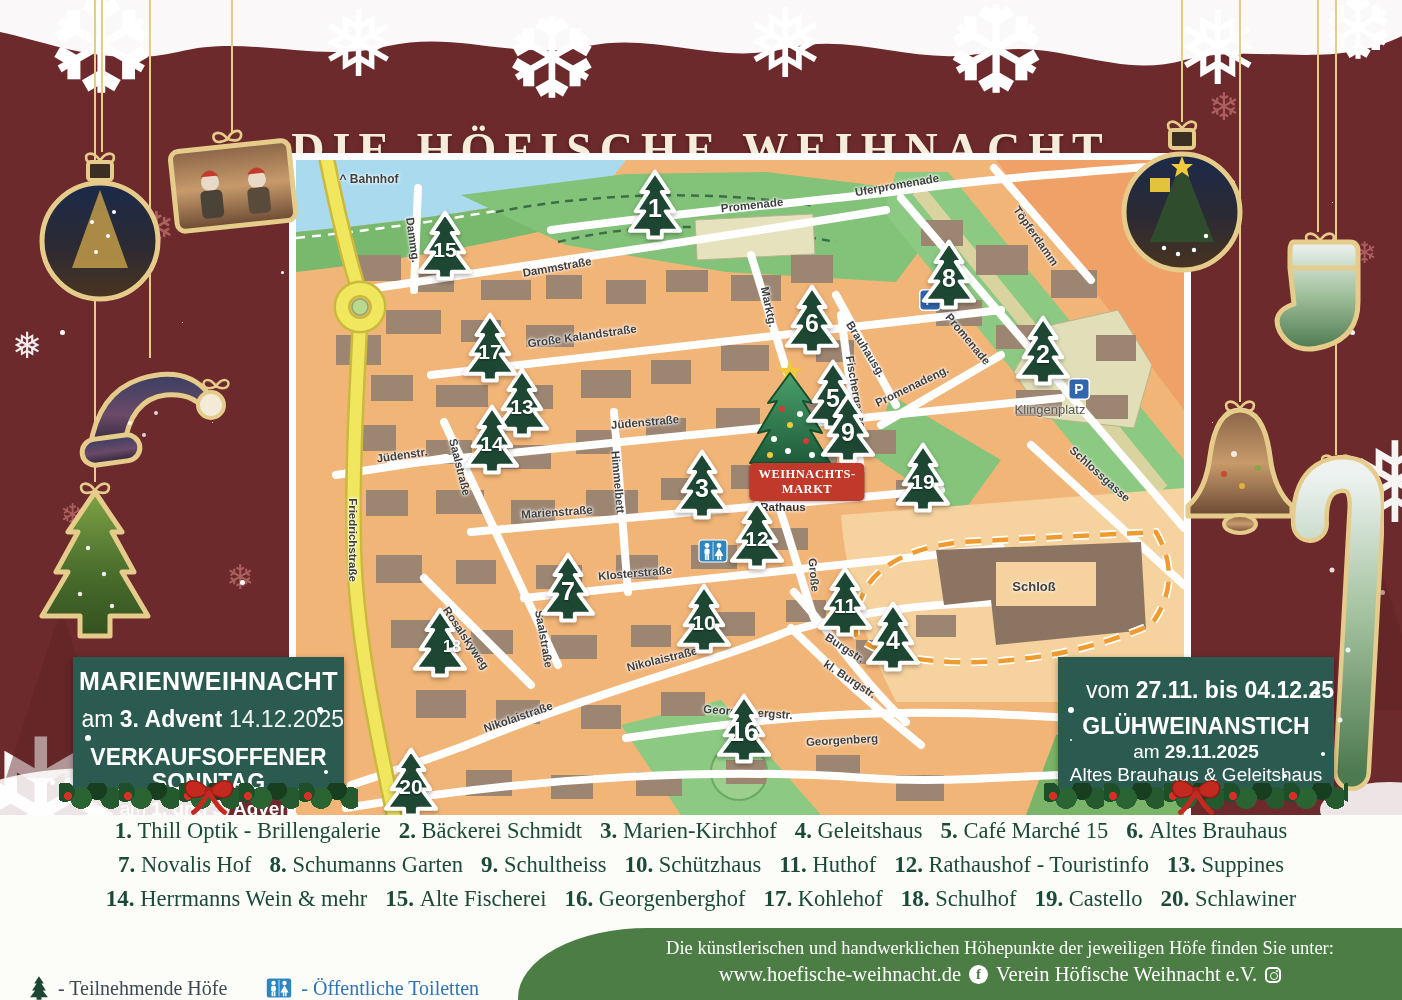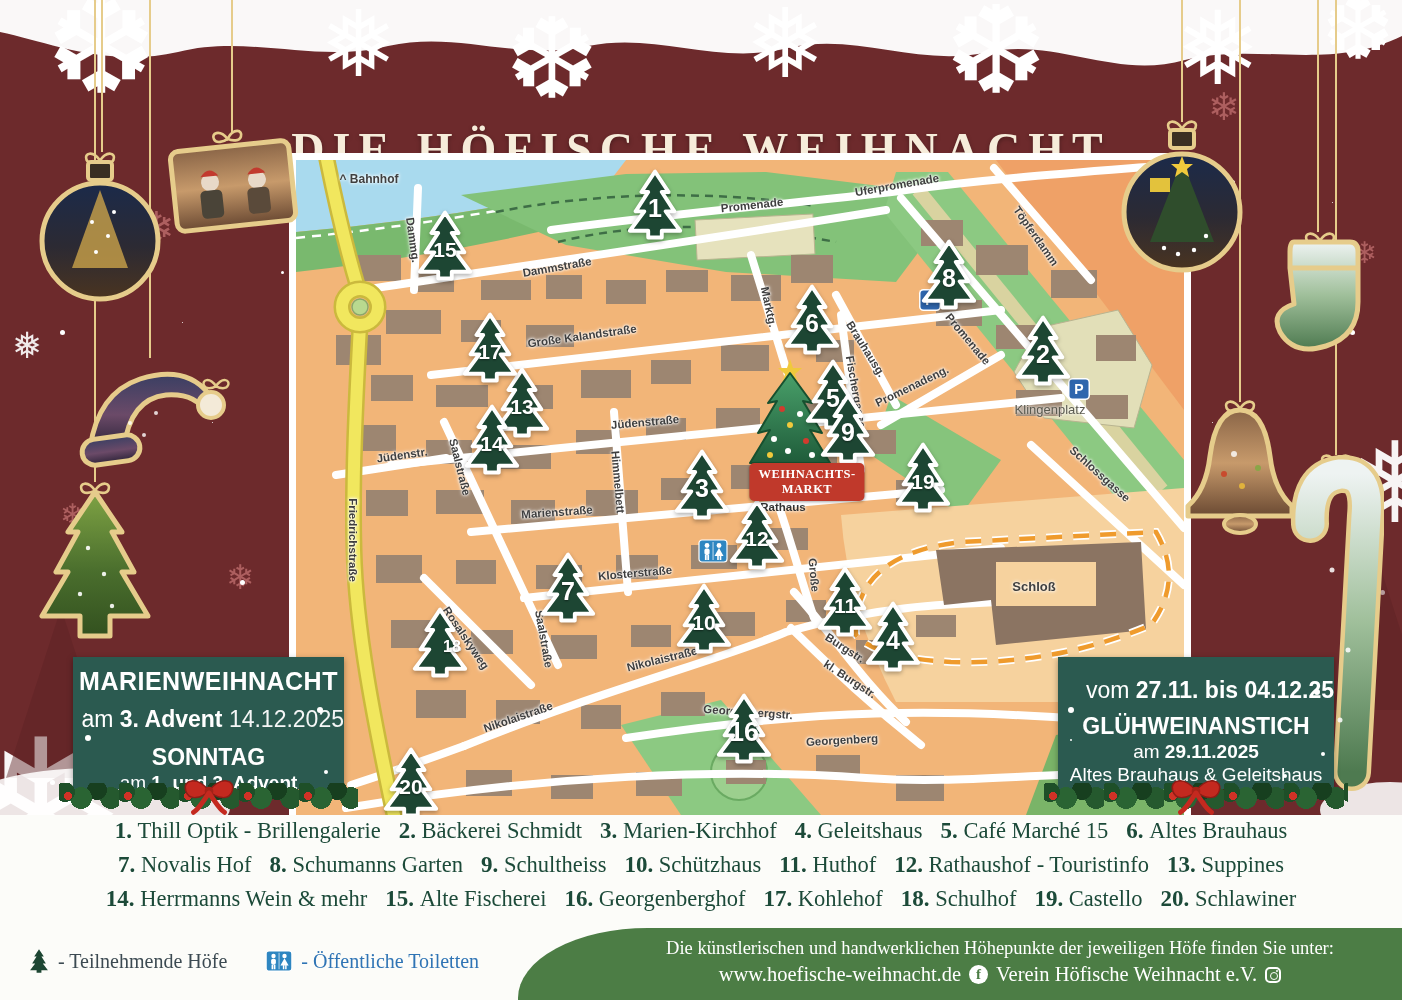--- a/index.html
+++ b/index.html
@@ -66,21 +66,21 @@
   .legend-strip{position:absolute;left:0;top:815px;width:1402px;height:185px;background:#fcfcf9;z-index:3;}
   #legend-rows{}
   .legend-row{text-align:center;line-height:32px;white-space:nowrap;}
   .legend-entry{font-family:"Liberation Serif",serif;font-size:22.5px;color:#1c4a39;margin:0 9px;}
   .legend-entry b{font-size:23px;}
 
   
   .footer-left{position:absolute;left:28px;top:948px;display:flex;align-items:center;gap:12px;z-index:5;}
   .footer-left .lbl{font-family:"Liberation Serif",serif;font-size:20px;color:#3c4a52;}
   .footer-left .lbl.blue{color:#2f74b5;}
-  .footer-left .grp{display:flex;align-items:center;gap:8px;margin-right:26px;}
+  .footer-left .grp{display:flex;align-items:center;gap:8px;margin-right:26px;margin-top:27px;}
   .footer-green{position:absolute;left:518px;top:928px;width:884px;height:72px;background:#4c7d45;z-index:4;
     border-top-left-radius:130px 70px;color:#fff;text-align:center;padding:10px 10px 0 90px;}
   .footer-green .l1{font-family:"Liberation Serif",serif;font-size:18.5px;}
   .footer-green .l2{font-family:"Liberation Serif",serif;font-size:20.5px;margin-top:4px;display:flex;
     align-items:center;justify-content:center;gap:8px;}
   .fb-icon{display:inline-flex;width:19px;height:19px;border-radius:50%;background:#fff;color:#4c7d45;
     font-family:"Liberation Serif",serif;font-weight:bold;font-size:15px;align-items:center;justify-content:center;}
   .ig-icon{display:inline-block;width:16px;height:16px;border:2px solid #fff;border-radius:5px;position:relative;}
   .ig-icon::after{content:"";position:absolute;left:3px;top:3px;width:6px;height:6px;border:1.6px solid #fff;border-radius:50%;}
   .ig-icon::before{content:"";position:absolute;right:1px;top:1px;width:2px;height:2px;background:#fff;border-radius:50%;}
@@ -526,20 +526,21 @@
 
 
   <div class="info-box" style="left:73px;top:657px;width:271px;height:132px;">
     <div class="t1">MARIENWEIHNACHT</div>
     <div class="t2">
       <span>am</span>
       <b>3. Advent</b>
       <span class="lite">14.12.2025</span>
     </div>
     <div class="t3">
+      <div>VERKAUFSOFFENER</div>
       <div>SONNTAG</div>
     </div>
     <div class="t4">
       <span>am</span>
       <b>1. und 3. Advent</b>
     </div>
     <span class="boxdots" style="left:12px;top:78px;box-shadow:232px -28px 0 0 #fff,238px 34px 0 -1px #fff,200px 56px 0 -1px #fff,-2px -24px 0 -2px #fff;"></span>
     <div class="garland">
       <svg viewBox="0 0 60 44">
         <path d="M30 20 C18 4 2 8 6 20 C9 30 22 28 30 20 C38 28 51 30 54 20 C58 8 42 4 30 20 Z" fill="#c4291f" stroke="#8e1c15" stroke-width="1.5"></path>

